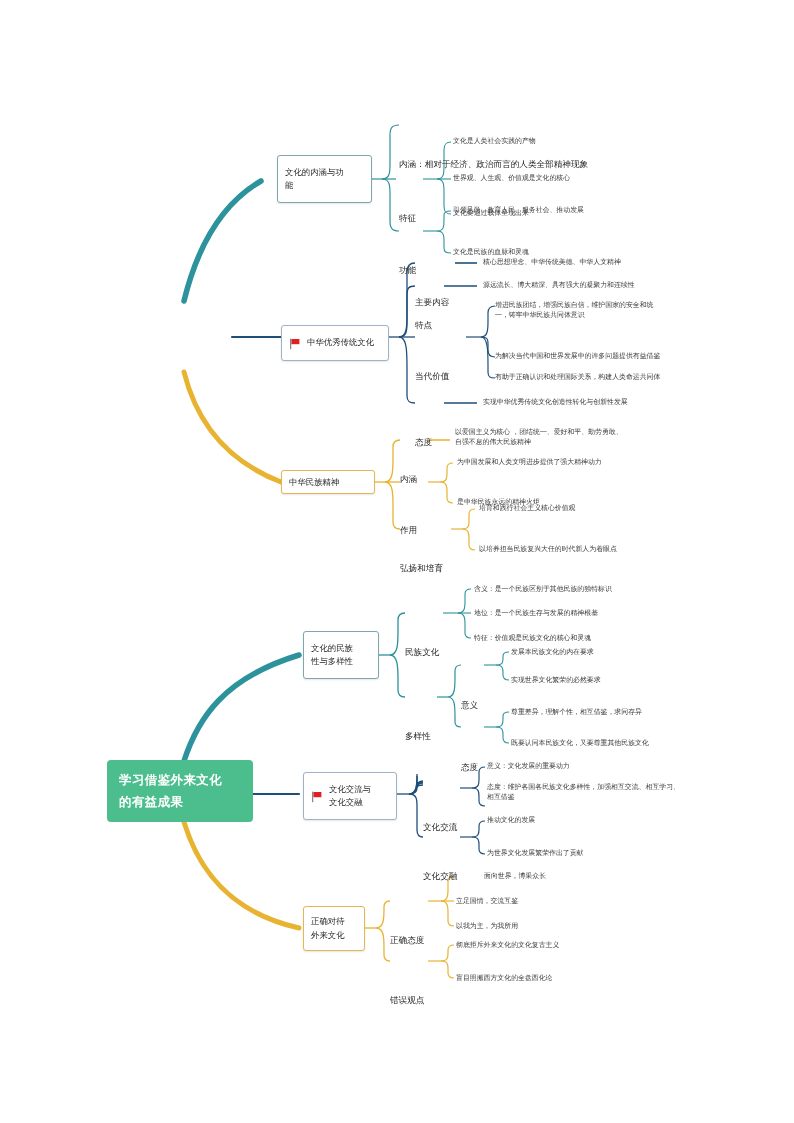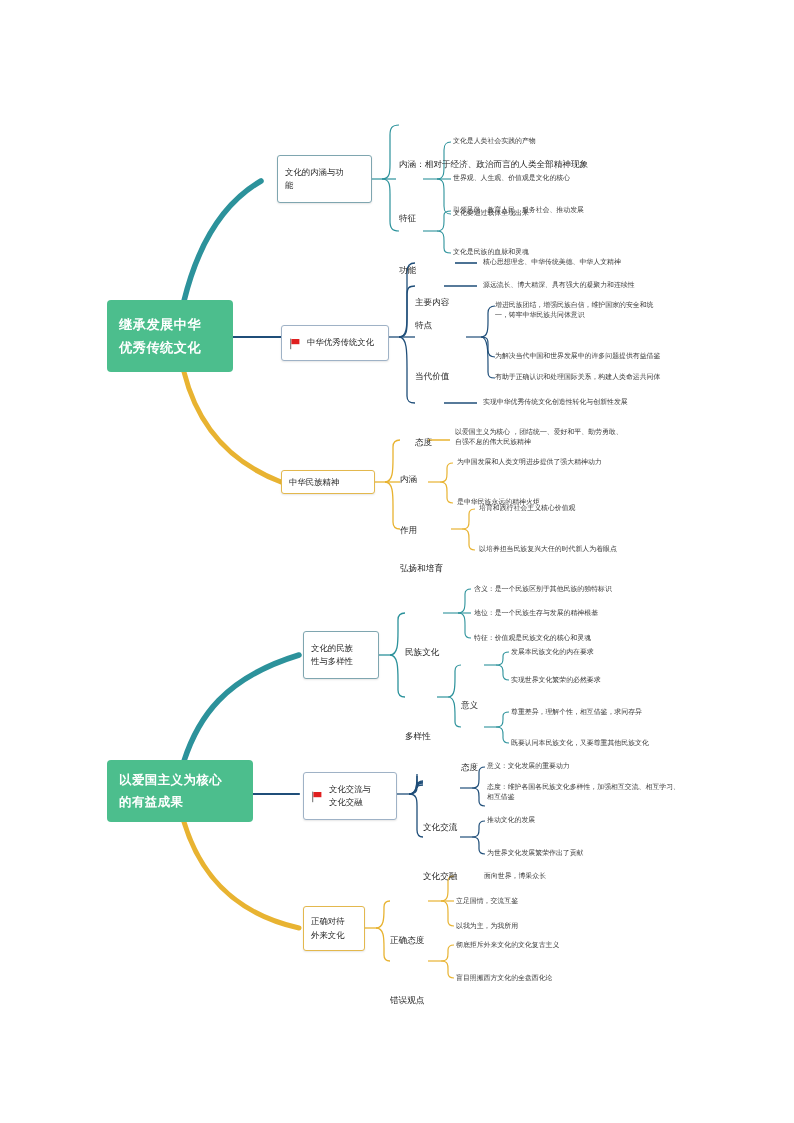--- a/index.html
+++ b/index.html
@@ -166,24 +166,20 @@
     <path d="M428,901 L441,901" stroke="#E8B331" stroke-width="1.2" fill="none"></path>
     <path d="M441,901 C448,901 448,895 448,889 L448,881 C448,877 450,876 454,876" stroke="#E8B331" stroke-width="1.2" fill="none"></path>
     <path d="M441,901 L454,901" stroke="#E8B331" stroke-width="1.2" fill="none"></path>
     <path d="M441,901 C448,901 448,907 448,913 L448,921 C448,925 450,926 454,926" stroke="#E8B331" stroke-width="1.2" fill="none"></path>
 
     <path d="M428,961 L441,961" stroke="#E8B331" stroke-width="1.2" fill="none"></path>
     <path d="M441,961 C448,961 448,957 448,953 L448,950 C448,946 450,945 454,945" stroke="#E8B331" stroke-width="1.2" fill="none"></path>
     <path d="M441,961 C448,961 448,965 448,969 L448,973 C448,977 450,978 454,978" stroke="#E8B331" stroke-width="1.2" fill="none"></path>
   </svg>
 
-  <div class="root" id="root-1" style="left:107px;top:300px;width:126px;height:72px;">
-    <span class="rline">继承发展中华</span>
-    <span class="rline">优秀传统文化</span>
-  </div>
 
   <div class="bx teal" style="left:277px;top:155px;width:95px;height:48px;">
     <span class="btxt">
       <span class="l">文化的内涵与功</span>
       <span class="l">能</span>
     </span>
   </div>
   <div class="lab l2" style="left:399px;top:118px;">内涵：相对于经济、政治而言的人类全部精神现象</div>
   <div class="lab l2" style="left:399px;top:172px;">特征</div>
   <div class="lab l2" style="left:399px;top:224px;">功能</div>
@@ -223,21 +219,21 @@
   <div class="lab l2" style="left:400px;top:433px;">内涵</div>
   <div class="lab l2" style="left:400px;top:484px;">作用</div>
   <div class="lab l2" style="left:400px;top:522px;">弘扬和培育</div>
   <div class="lab l3 multi" style="left:455px;top:427px;width:172px;">以爱国主义为核心 ，团结统一、爱好和平、勤劳勇敢、自强不息的伟大民族精神</div>
   <div class="lab l3" style="left:457px;top:457px;">为中国发展和人类文明进步提供了强大精神动力</div>
   <div class="lab l3" style="left:457px;top:497px;">是中华民族永远的精神火炬</div>
   <div class="lab l3" style="left:479px;top:503px;">培育和践行社会主义核心价值观</div>
   <div class="lab l3" style="left:479px;top:544px;">以培养担当民族复兴大任的时代新人为着眼点</div>
 
   <div class="root" id="root-2" style="left:107px;top:760px;width:146px;height:62px;">
-    <span class="rline">以爱国主义为核心</span>
+    <span class="rline">学习借鉴外来文化</span>
     <span class="rline">的有益成果</span>
   </div>
 
   <div class="bx teal" style="left:303px;top:631px;width:76px;height:48px;">
     <span class="btxt">
       <span class="l">文化的民族</span>
       <span class="l">性与多样性</span>
     </span>
   </div>
   <div class="lab l2" style="left:405px;top:606px;">民族文化</div>

